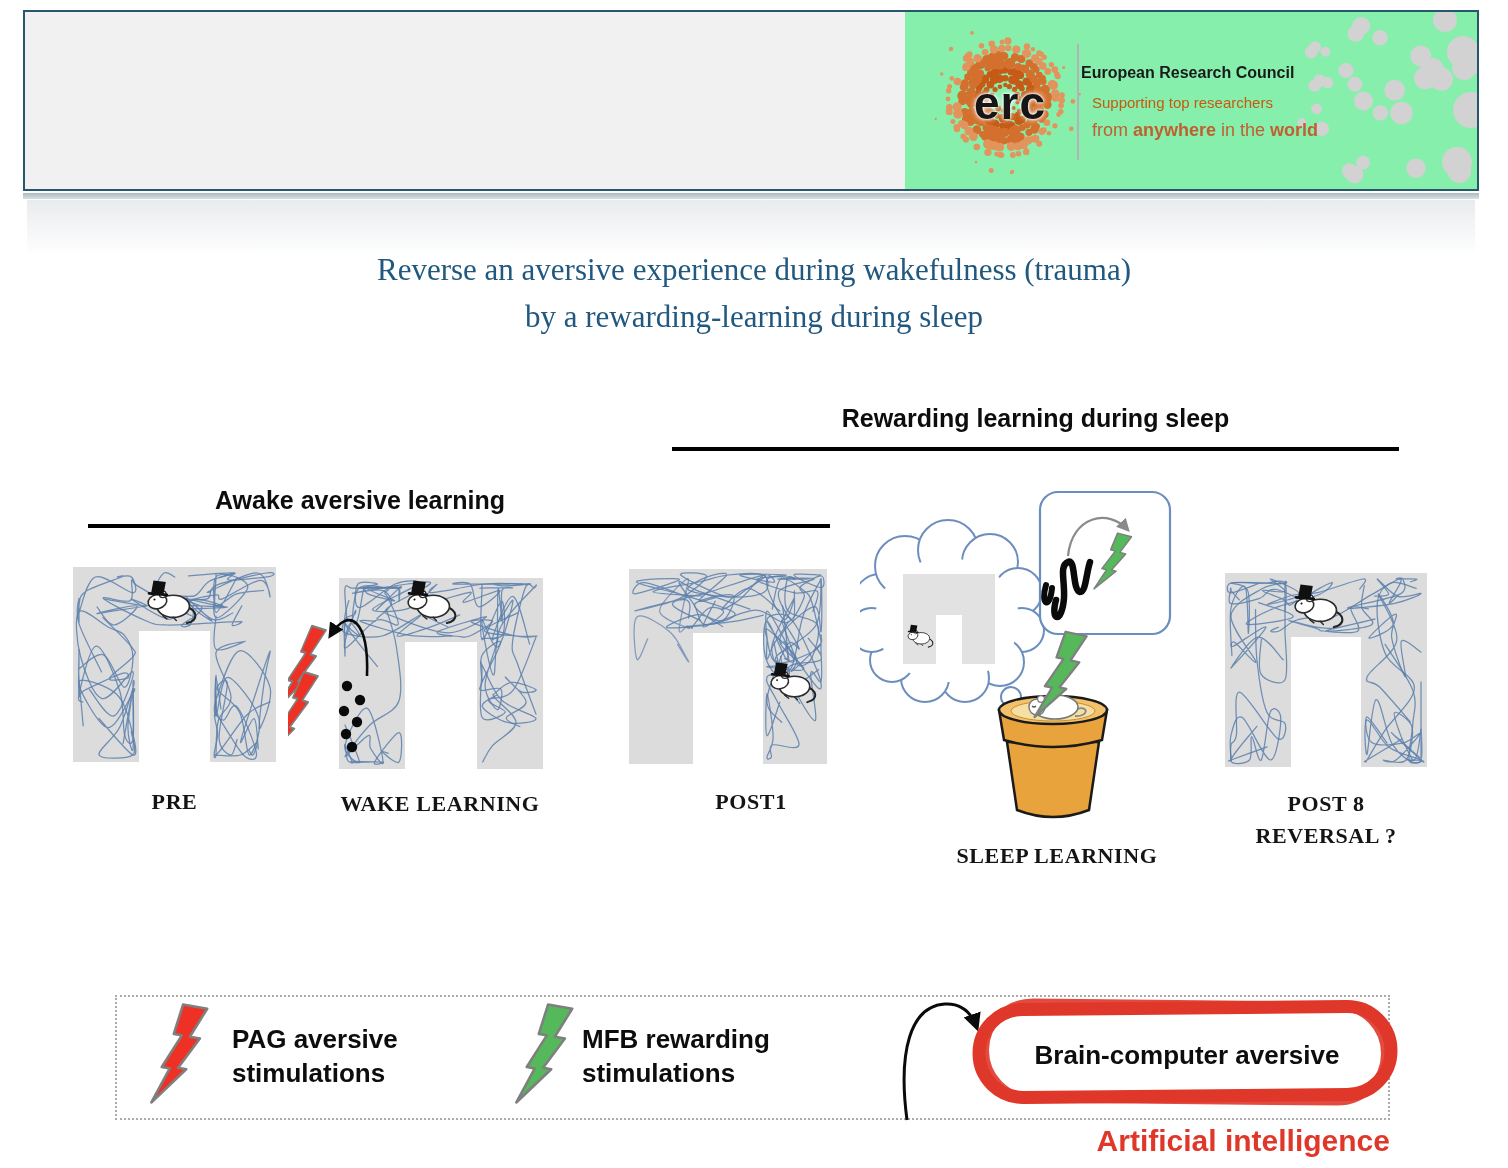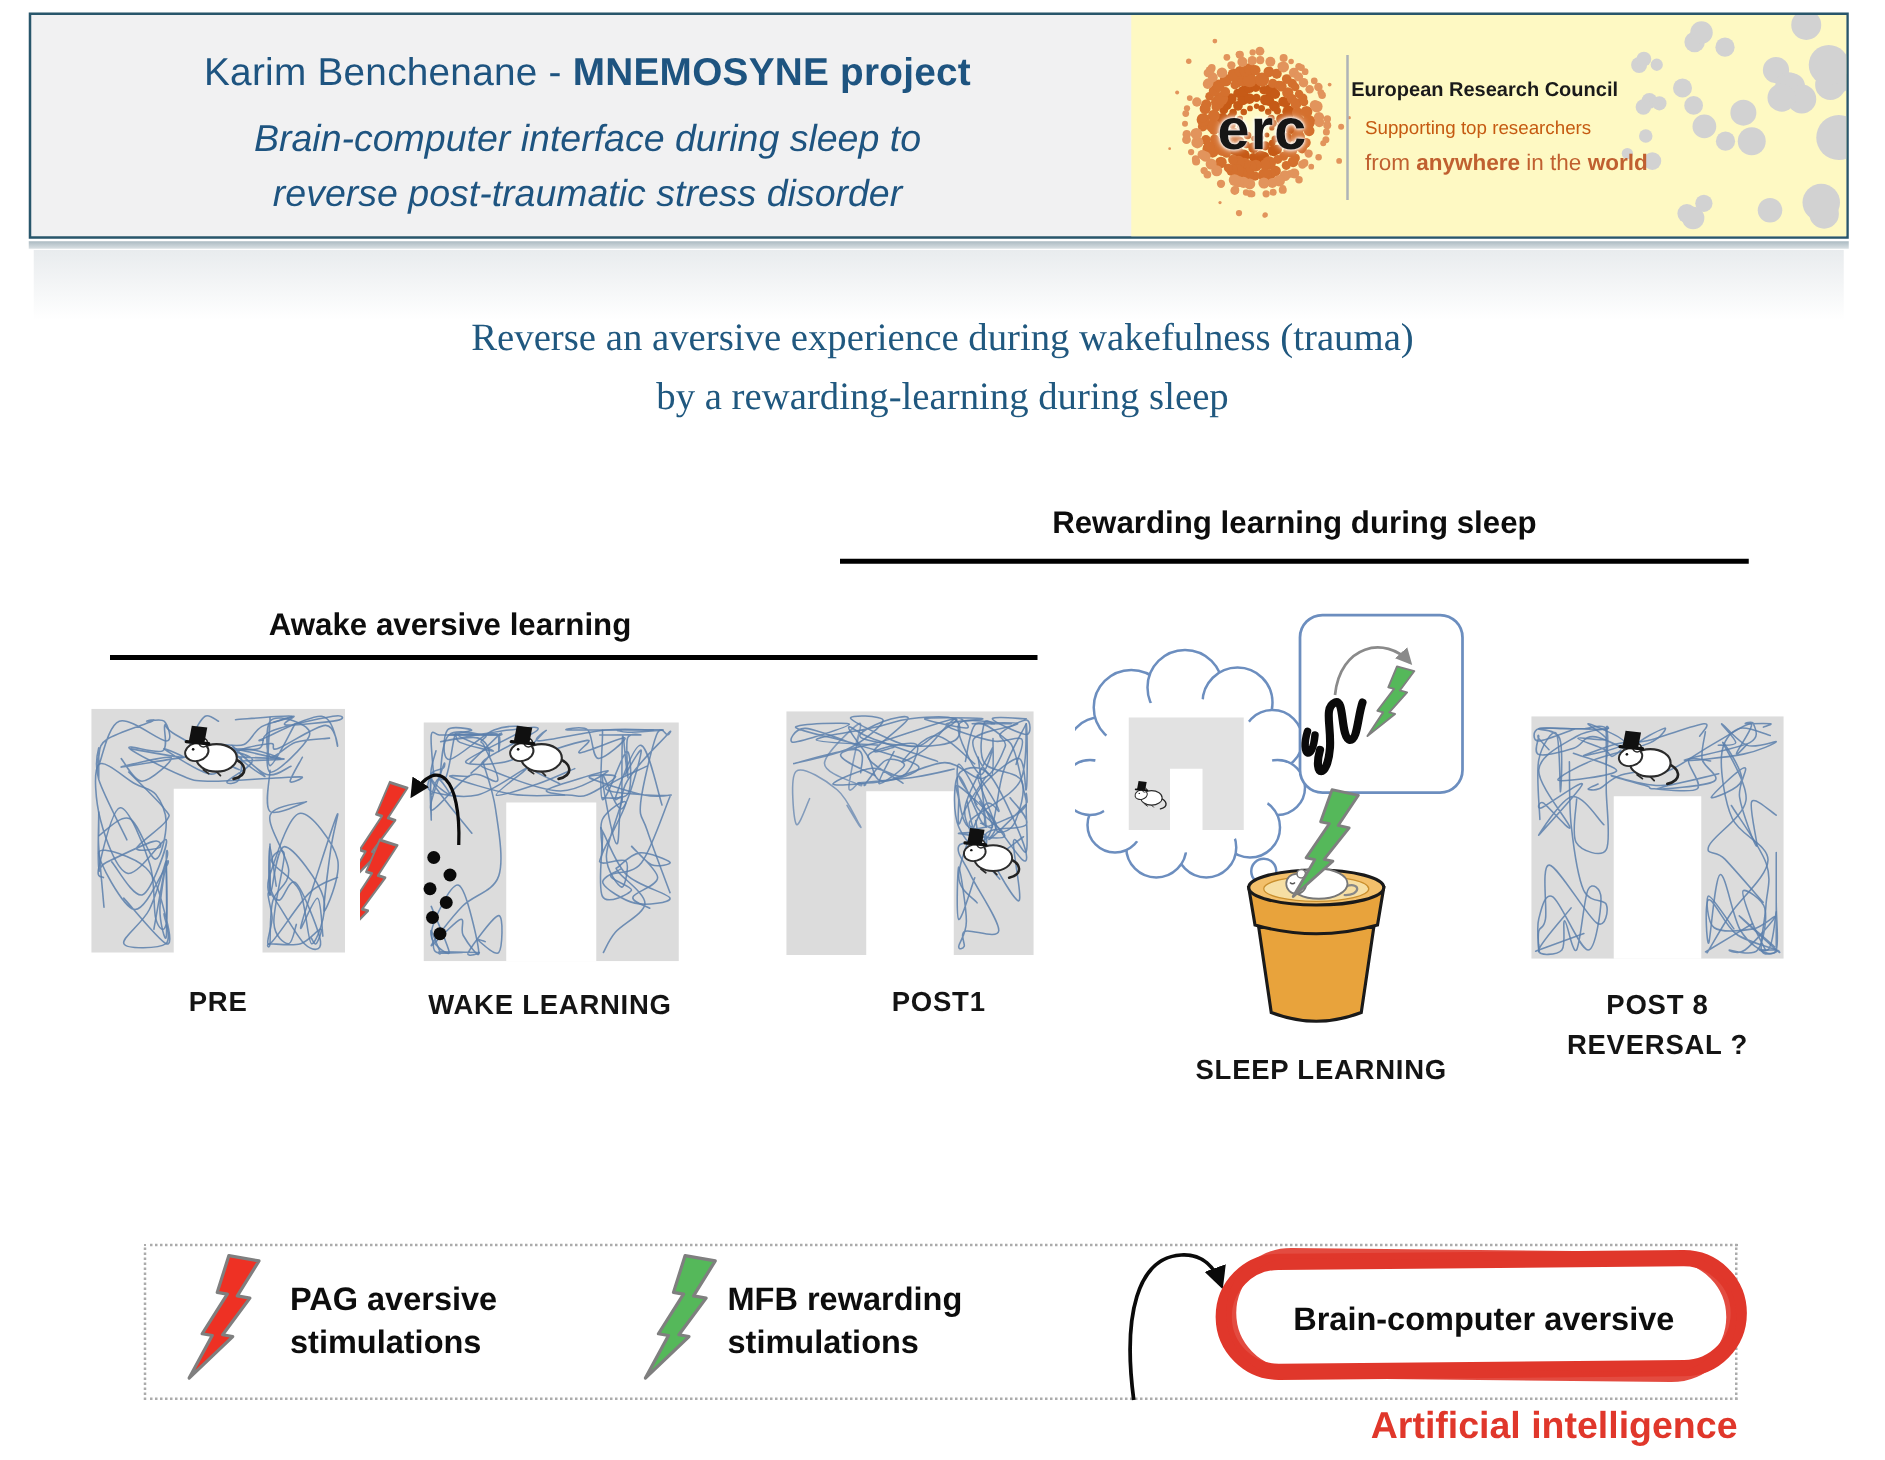--- a/index.html
+++ b/index.html
@@ -6,62 +6,55 @@
   .stage{position:relative;width:1508px;height:1168px;background:#fff;overflow:hidden;
          font-family:"Liberation Sans",sans-serif;}
   .abs{position:absolute;}
   .b{font-weight:bold;}
   
   .header-box{position:absolute;left:23px;top:10px;width:1456px;height:181px;
               background:#F1F1F2;border:2px solid #28566B;box-sizing:border-box;}
   .title-block{position:absolute;left:30px;top:28px;width:830px;text-align:center;color:#1E5480;}
   .title-line{font-size:31px;letter-spacing:.2px;}
   .subtitle{font-size:30px;font-style:italic;margin-top:14px;line-height:44px;}
-  .erc-banner{position:absolute;left:880px;top:0;width:572px;height:177px;background:#fef9c3;overflow:hidden;}
+  .erc-banner{position:absolute;left:880px;top:0;width:572px;height:177px;background:#86efac;overflow:hidden;}
   .erc-banner svg{position:absolute;left:0;top:0;}
   .erc-word{position:absolute;left:55px;top:64px;width:100px;text-align:center;font-size:46px;
             font-weight:bold;color:#161616;letter-spacing:1px;
             text-shadow:0 0 6px #fff,0 0 3px #fff,0 0 2px #fff;}
   .erc-divider{position:absolute;left:172px;top:32px;width:2px;height:116px;background:#AEB4B8;}
   .erc-org{position:absolute;left:176px;top:52px;font-size:16px;font-weight:bold;color:#1a1a1a;}
   .erc-tag1{position:absolute;left:187px;top:82px;font-size:15px;font-weight:normal;color:#C55A11;}
   .erc-tag2{position:absolute;left:187px;top:108px;font-size:18px;color:#C06030;white-space:pre-wrap;}
   .reflection1{position:absolute;left:23px;top:193px;width:1456px;height:6px;
                background:linear-gradient(to bottom,#8fa3ad,#cdd6da);opacity:.75;}
   .reflection2{position:absolute;left:27px;top:200px;width:1448px;height:56px;
                background:linear-gradient(to bottom,rgba(205,212,217,.45),rgba(255,255,255,0));}
   
   .main-heading{position:absolute;left:164px;top:246px;width:1180px;text-align:center;
                 color:#20587F;font-size:31px;line-height:47px;font-family:Liberation Serif, serif;}
   .section-label{position:absolute;font-weight:bold;font-size:25px;color:#0d0d0d;text-align:center;}
   .rule{position:absolute;height:4px;background:#000;}
   .panel-label{position:absolute;font-weight:600;font-size:22px;color:#141414;text-align:center;
-               letter-spacing:.6px;line-height:32px;}
+               letter-spacing:.6px;line-height:32px;font-family:Liberation Serif, serif;}
   
   .legend-box{position:absolute;left:115px;top:995px;width:1275px;height:125px;
               border:2px dotted #ABABAB;box-sizing:border-box;}
   .legend-text{position:absolute;font-weight:bold;font-size:26px;color:#0d0d0d;line-height:34px;}
   .bci{position:absolute;left:995px;top:1040px;width:384px;text-align:center;
        font-weight:bold;font-size:26px;color:#0d0d0d;}
   .ai{position:absolute;left:990px;top:1124px;width:400px;text-align:right;
       font-weight:bold;font-size:30px;color:#E0372B;}
 </style>
 </head>
 <body>
 
 <div class="stage">
 
   <div class="header-box">
-    <div class="title-block">
-      <div class="title-line"><span>Karim Benchenane - </span><span class="b">MNEMOSYNE project</span></div>
-      <div class="subtitle">
-        <div>Brain-computer interface during sleep to</div>
-        <div>reverse post-traumatic stress disorder</div>
-      </div>
-    </div>
     <div class="erc-banner">
       <svg id="erc-art" width="572" height="177" viewBox="0 0 572 177">
           <circle cx="113.6" cy="86.6" r="2.9" fill="#C65A16"></circle>
           <circle cx="112.5" cy="90.3" r="2.1" fill="#C65A16"></circle>
           <circle cx="108.5" cy="95.9" r="2.0" fill="#C65A16"></circle>
           <circle cx="103.8" cy="98.1" r="2.2" fill="#C65A16"></circle>
           <circle cx="98.3" cy="98.8" r="2.3" fill="#C65A16"></circle>
           <circle cx="93.1" cy="96.4" r="3.0" fill="#C65A16"></circle>
           <circle cx="88.5" cy="91.6" r="3.2" fill="#C65A16"></circle>
           <circle cx="87.1" cy="88.7" r="2.5" fill="#C65A16"></circle>

